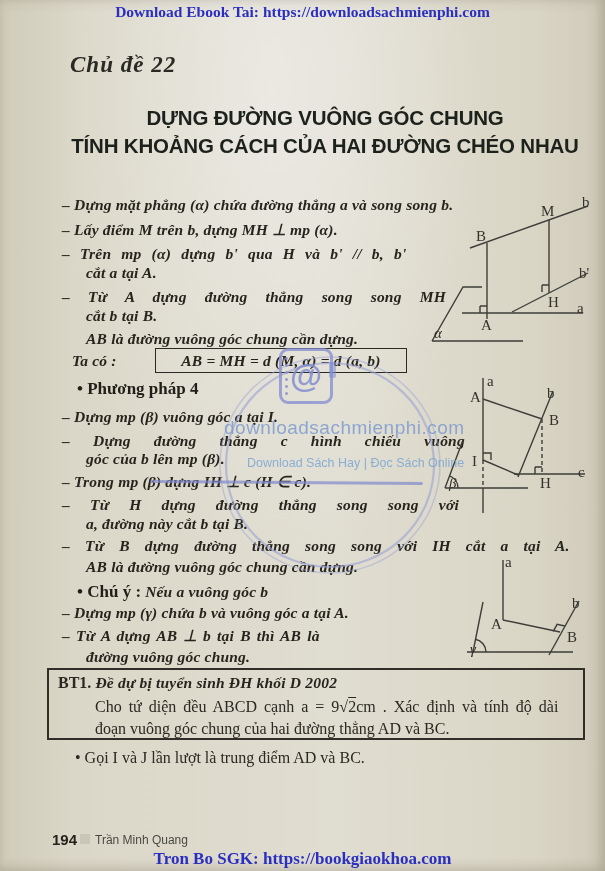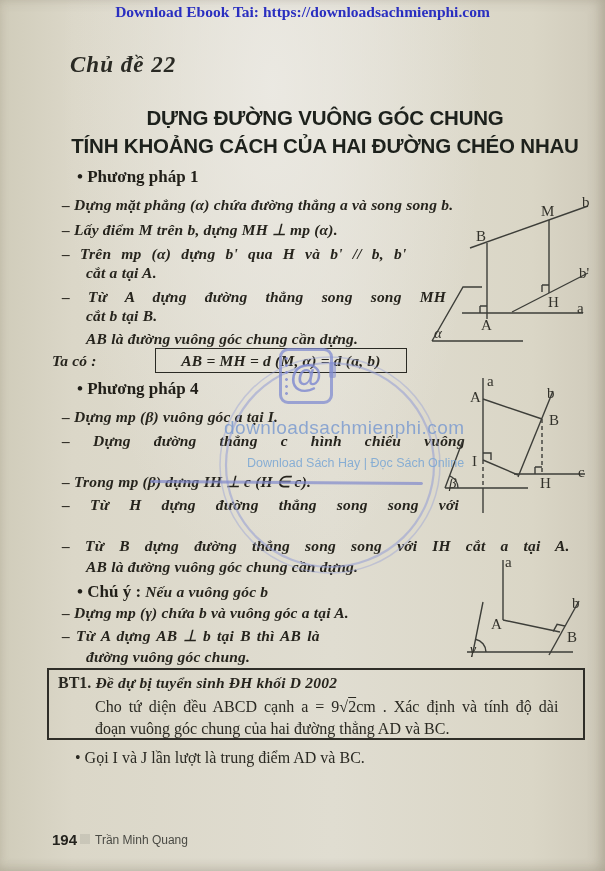--- a/index.html
+++ b/index.html
@@ -46,36 +46,37 @@
 
 <div id="page">
 
   <div class="abs link" style="top:3px;left:0;width:605px;text-align:center;">Download Ebook Tai: https://downloadsachmienphi.com</div>
 
   <div class="abs chapter" style="top:52px;left:62px;margin-left:8px;">Chủ đề 22</div>
 
   <div class="abs title" style="top:106px;left:0;width:650px;text-align:center;">DỰNG ĐƯỜNG VUÔNG GÓC CHUNG</div>
   <div class="abs title" style="top:134px;left:0;width:650px;text-align:center;">TÍNH KHOẢNG CÁCH CỦA HAI ĐƯỜNG CHÉO NHAU</div>
 
-  <div class="abs hd" style="top:167px;left:77px;">•  Phương pháp 1</div>
   <div class="abs bl" style="top:196px;left:62px;">–  Dựng mặt phẳng (α) chứa đường thẳng a và song song b.</div>
   <div class="abs bl" style="top:221px;left:62px;text-align:right;">–  Lấy điểm M trên b, dựng MH ⊥ mp (α).</div>
   <div class="abs bl ws6" style="top:245px;left:62px;">–  Trên mp (α) dựng b' qua H và b' // b, b'</div>
   <div class="abs bl" style="top:264px;left:86px;">cắt a tại A.</div>
   <div class="abs bl ws14" style="top:288px;left:62px;">–  Từ A dựng đường thẳng song song MH</div>
   <div class="abs bl" style="top:307px;left:86px;">cắt b tại B.</div>
   <div class="abs bl" style="top:330px;left:86px;">AB là đường vuông góc chung cần dựng.</div>
-  <div class="abs bl" style="top:352px;left:52px;">Ta có :</div>
+  <div class="abs bl" style="top:352px;left:72px;">Ta có :</div>
   <div class="abs bl fbox" style="top:348px;left:155px;width:250px;height:20px;">AB = MH = d (M, α) = d (a, b)</div>
 
   <div class="abs hd" style="top:379px;left:77px;">•  Phương pháp 4</div>
   <div class="abs bl" style="top:408px;left:62px;">–  Dựng mp (β) vuông góc a tại I.</div>
   <div class="abs bl ws19" style="top:432px;left:62px;">–  Dựng đường thẳng c hình chiếu vuông</div>
+  <div class="abs bl" style="top:450px;left:86px;">góc của b lên mp (β).</div>
   <div class="abs bl" style="top:473px;left:62px;">–  Trong mp (β) dựng IH ⊥ c (H ∈ c).</div>
   <div class="abs bl ws16" style="top:496px;left:62px;font-style:italic;">–  Từ H dựng đường thẳng song song với</div>
+  <div class="abs bl" style="top:515px;left:86px;">a, đường này cắt b tại B.</div>
   <div class="abs bl ws11" style="top:537px;left:62px;">–  Từ B dựng đường thẳng song song với IH cắt a tại A.</div>
   <div class="abs bl" style="top:558px;left:86px;">AB là đường vuông góc chung cần dựng.</div>
 
   <div class="abs" style="top:582px;left:77px;">
     <span class="hd">•  Chú ý :</span><span class="bl"> Nếu a vuông góc b</span>
   </div>
   <div class="abs bl" style="top:604px;left:62px;">–  Dựng mp (γ) chứa b và vuông góc a tại A.</div>
   <div class="abs bl ws2" style="top:627px;left:62px;">–  Từ A dựng AB ⊥ b tại B thì AB là</div>
   <div class="abs bl" style="top:648px;left:86px;">đường vuông góc chung.</div>
 
@@ -86,20 +87,21 @@
   <div class="abs reg ws3" style="top:698px;left:95px;">
     <span>Cho tứ diện đều ABCD cạnh a = 9√</span><span class="ov">2</span><span>cm . Xác định và tính độ dài</span>
   </div>
   <div class="abs reg" style="top:720px;left:95px;">đoạn vuông góc chung của hai đường thẳng AD và BC.</div>
 
   <div class="abs reg" style="top:749px;left:75px;">•  Gọi I và J lần lượt là trung điểm AD và BC.</div>
 
   <div class="abs pgnum" style="top:831px;left:52px;">194</div>
   <div class="abs" style="top:834px;left:80px;width:10px;height:10px;background:rgba(0,0,0,.08);"></div>
   <div class="abs author" style="top:833px;left:95px;">Trần Minh Quang</div>
+  <div class="abs flink" style="top:849px;left:0;width:605px;text-align:center;">Tron Bo SGK: https://bookgiaokhoa.com</div>
 
   <svg style="left:425px;top:195px;" width="180" height="155" viewBox="0 0 180 155">
     <g fill="none" stroke="#3d3e39" stroke-width="1.4">
       <path d="M45,53 L163,11"></path>
       <path d="M62,48 V124"></path>
       <path d="M37,118 H158"></path>
       <path d="M124,25 V98"></path>
       <path d="M87,117 L163,78"></path>
       <path d="M117,90 H124 M117,90 V97"></path>
       <path d="M55,111 H62 M55,111 V118"></path>

